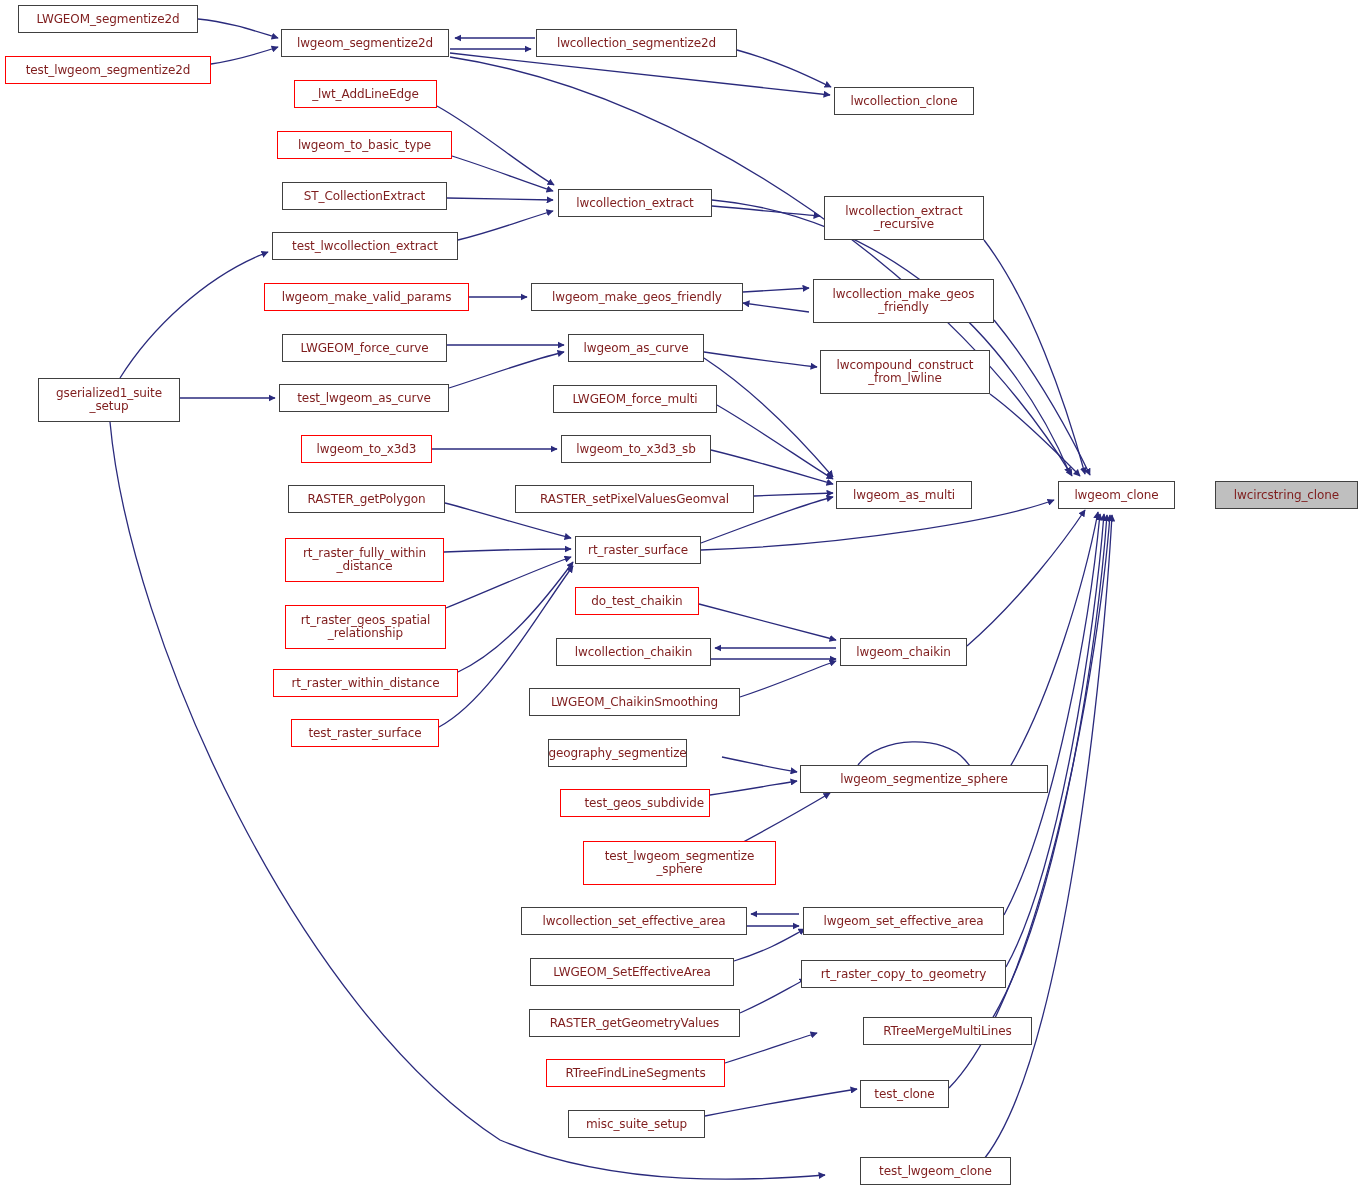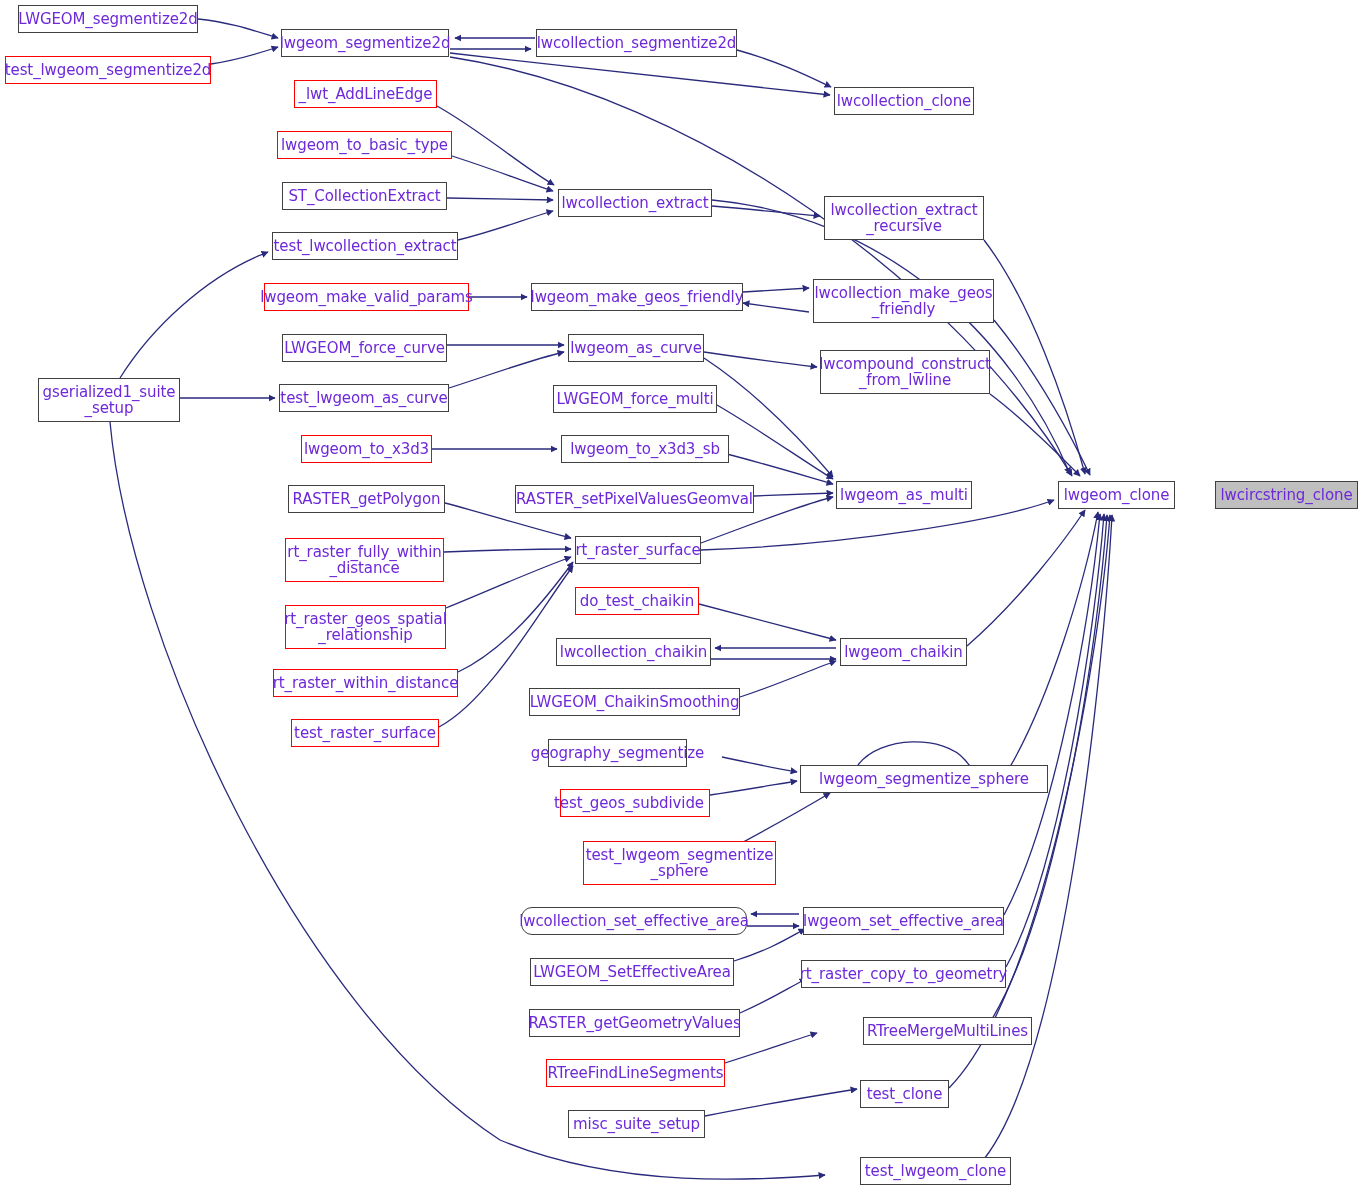--- a/index.html
+++ b/index.html
@@ -25,22 +25,22 @@
   }
   .node {
     position: absolute;
     box-sizing: border-box;
     background: #ffffff;
     border: 1px solid #404040;
     display: flex;
     align-items: center;
     justify-content: center;
     text-align: center;
-    color: #6d28d9;
-    font-size: 15px;
+    color: #7f1d1d;
+    font-size: 12px;
     line-height: 1.08;
     white-space: pre-line;
     letter-spacing: -0.1px;
     z-index: 5;
     cursor: pointer;
   }
   .node.red {
     border-color: #ff0000;
   }
   .node.focus {
@@ -142,21 +142,21 @@
       <div class="node" style="left: 531px; top: 283px; width: 212px; height: 28px;"><span>lwgeom_make_geos_friendly</span></div>
       <div class="node" style="left: 813px; top: 279px; width: 181px; height: 44px;"><span>lwcollection_make_geos
 _friendly</span></div>
       <div class="node" style="left: 282px; top: 334px; width: 165px; height: 28px;"><span>LWGEOM_force_curve</span></div>
       <div class="node" style="left: 568px; top: 334px; width: 136px; height: 28px;"><span>lwgeom_as_curve</span></div>
       <div class="node" style="left: 820px; top: 350px; width: 170px; height: 44px;"><span>lwcompound_construct
 _from_lwline</span></div>
       <div class="node" style="left: 279px; top: 384px; width: 170px; height: 28px;"><span>test_lwgeom_as_curve</span></div>
       <div class="node" style="left: 553px; top: 385px; width: 164px; height: 28px;"><span>LWGEOM_force_multi</span></div>
       <div class="node red" style="left: 301px; top: 435px; width: 131px; height: 28px;"><span>lwgeom_to_x3d3</span></div>
-      <div class="node" style="left: 561px; top: 435px; width: 168px; height: 28px;"><span>lwgeom_to_x3d3_sb</span></div>
+      <div class="node" style="left: 561px; top: 435px; width: 150px; height: 28px;"><span>lwgeom_to_x3d3_sb</span></div>
       <div class="node" style="left: 288px; top: 485px; width: 157px; height: 28px;"><span>RASTER_getPolygon</span></div>
       <div class="node" style="left: 515px; top: 485px; width: 239px; height: 28px;"><span>RASTER_setPixelValuesGeomval</span></div>
       <div class="node" style="left: 836px; top: 481px; width: 136px; height: 28px;"><span>lwgeom_as_multi</span></div>
       <div class="node" style="left: 1058px; top: 481px; width: 117px; height: 28px;"><span>lwgeom_clone</span></div>
       <div class="node focus" style="left: 1215px; top: 481px; width: 143px; height: 28px;"><span>lwcircstring_clone</span></div>
       <div class="node" style="left: 575px; top: 536px; width: 126px; height: 28px;"><span>rt_raster_surface</span></div>
       <div class="node red" style="left: 285px; top: 538px; width: 159px; height: 44px;"><span>rt_raster_fully_within
 _distance</span></div>
       <div class="node red" style="left: 285px; top: 605px; width: 161px; height: 44px;"><span>rt_raster_geos_spatial
 _relationship</span></div>
@@ -164,21 +164,21 @@
       <div class="node red" style="left: 291px; top: 719px; width: 148px; height: 28px;"><span>test_raster_surface</span></div>
       <div class="node red" style="left: 575px; top: 587px; width: 124px; height: 28px;"><span>do_test_chaikin</span></div>
       <div class="node" style="left: 556px; top: 638px; width: 155px; height: 28px;"><span>lwcollection_chaikin</span></div>
       <div class="node" style="left: 840px; top: 638px; width: 127px; height: 28px;"><span>lwgeom_chaikin</span></div>
       <div class="node" style="left: 529px; top: 688px; width: 211px; height: 28px;"><span>LWGEOM_ChaikinSmoothing</span></div>
       <div class="node" style="left: 548px; top: 739px; width: 139px; height: 28px;"><span>geography_segmentize</span></div>
       <div class="node" style="left: 800px; top: 765px; width: 248px; height: 28px;"><span>lwgeom_segmentize_sphere</span></div>
       <div class="node red" style="left: 560px; top: 789px; width: 150px; height: 28px; justify-content: flex-end;"><span>test_geos_subdivide</span></div>
       <div class="node red" style="left: 539px; top: 841px; width: 193px; height: 44px; margin-left: 44px;"><span>test_lwgeom_segmentize
 _sphere</span></div>
-      <div class="node" style="left: 521px; top: 907px; width: 226px; height: 28px; border-radius: 11px;"><span>lwcollection_set_effective_area</span></div>
+      <div class="node" style="left: 521px; top: 907px; width: 226px; height: 28px;"><span>lwcollection_set_effective_area</span></div>
       <div class="node" style="left: 803px; top: 907px; width: 201px; height: 28px;"><span>lwgeom_set_effective_area</span></div>
       <div class="node" style="left: 530px; top: 958px; width: 204px; height: 28px;"><span>LWGEOM_SetEffectiveArea</span></div>
       <div class="node" style="left: 801px; top: 960px; width: 205px; height: 28px;"><span>rt_raster_copy_to_geometry</span></div>
       <div class="node" style="left: 529px; top: 1009px; width: 211px; height: 28px;"><span>RASTER_getGeometryValues</span></div>
       <div class="node" style="left: 820px; top: 1017px; width: 169px; height: 28px; margin-left: 43px;"><span>RTreeMergeMultiLines</span></div>
       <div class="node red" style="left: 546px; top: 1059px; width: 179px; height: 28px;"><span>RTreeFindLineSegments</span></div>
       <div class="node" style="left: 860px; top: 1080px; width: 89px; height: 28px;"><span>test_clone</span></div>
       <div class="node" style="left: 568px; top: 1110px; width: 137px; height: 28px;"><span>misc_suite_setup</span></div>
       <div class="node" style="left: 828px; top: 1157px; width: 151px; height: 28px; margin-left: 32px;"><span>test_lwgeom_clone</span></div>
     </div>

